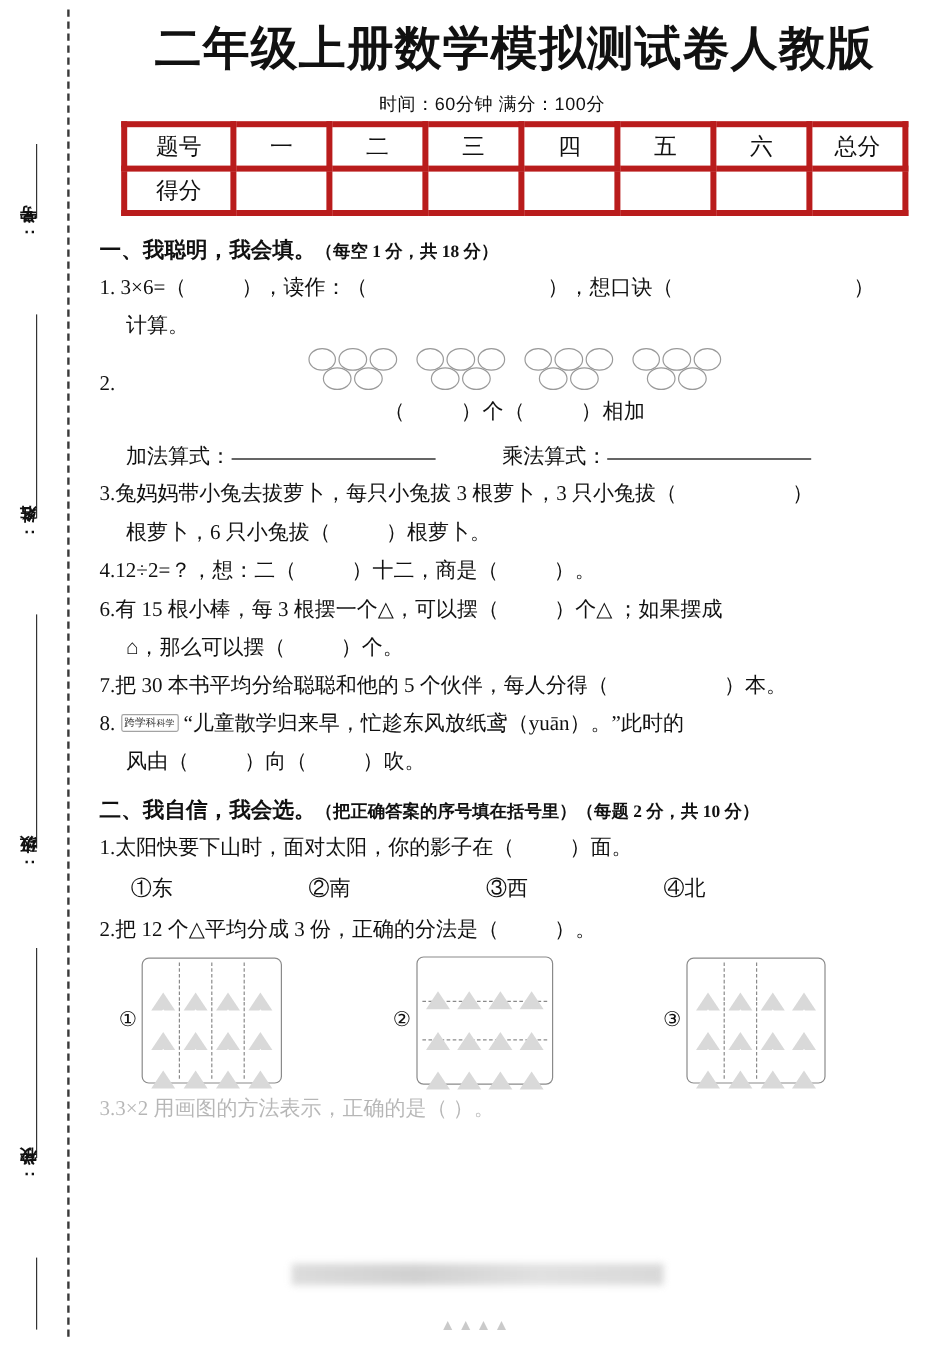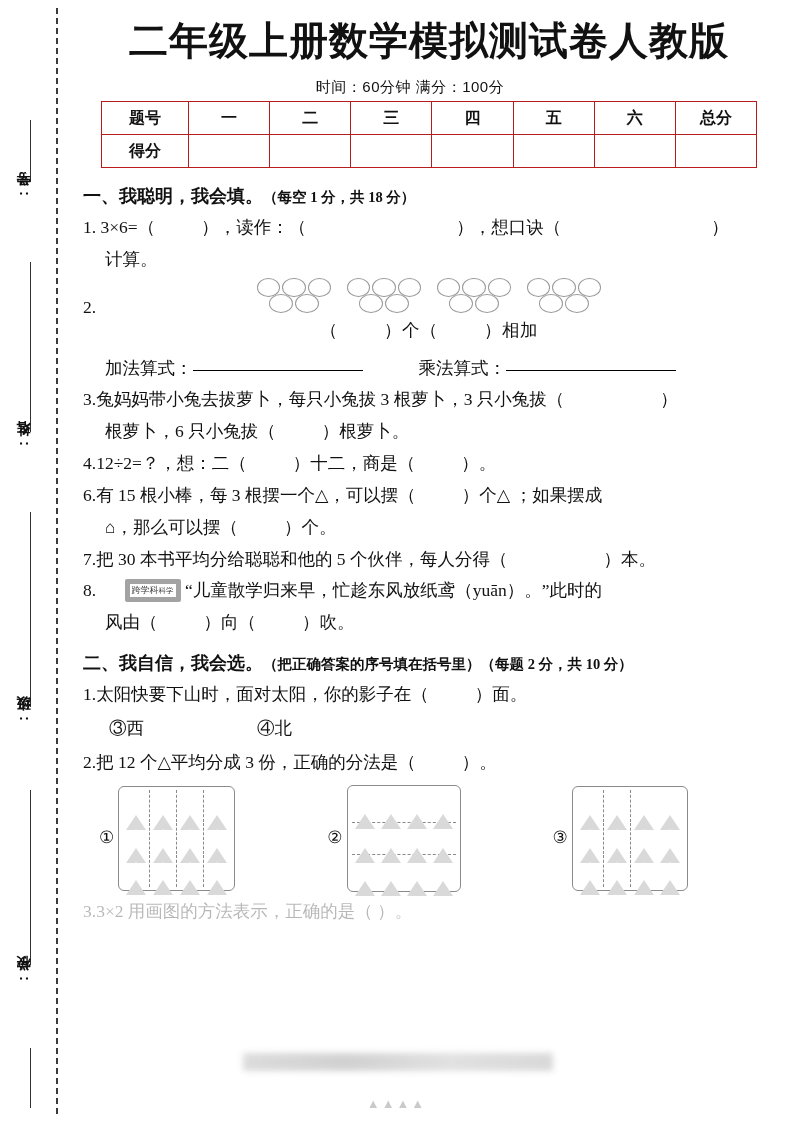--- a/index.html
+++ b/index.html
@@ -82,26 +82,26 @@
     letter-spacing: 0.5px;
   }
 
   table.score {
     border-collapse: collapse;
     margin: 0 auto;
     width: 656px;
     table-layout: fixed;
   }
   table.score td {
-    border: 1px solid #b91c1c;
+    border: 5px solid #b91c1c;
     height: 30px;
     text-align: center;
     vertical-align: middle;
-    font-size: 16px;
-    font-weight: bold;
+    font-size: 19px;
+    font-weight: normal;
     font-family: "Liberation Sans", "DejaVu Sans", sans-serif;
   }
   table.score td.head { width: 84px; }
 
   .content { padding: 6px 22px 0 22px; }
 
   .sec-head {
     font-size: 18px;
     font-weight: bold;
     margin: 10px 0 4px 0;
@@ -120,31 +120,30 @@
   }
   .q .num { display: inline-block; }
   .qbody { display: inline; text-align: right; }
   .indent { padding-left: 22px; display: block; }
   .gap-s { display: inline-block; width: 46px; }
   .gap-m { display: inline-block; width: 96px; }
   .gap-l { display: inline-block; width: 150px; }
 
   .badge {
     display: inline-block;
-    border: 5px solid #a3a3a3;
+    border: 1px solid #a3a3a3;
     border-radius: 2px;
     font-size: 9px;
     padding: 0px 2px;
     vertical-align: 3px;
     font-family: Liberation Serif, serif;
     color: #333;
     letter-spacing: 0;
     line-height: 1.35;
     white-space: nowrap;
-    margin-left: 24px;
   }
   .badge .small { font-size: 7.5px; }
 
   
   .circle-fig {
     margin: 2px 0 0 0;
     display: flex;
     justify-content: center;
     gap: 16px;
   }
@@ -398,20 +397,22 @@
       <span class="indent"><span>风由（</span><span class="gap-s"></span><span>）向（</span><span class="gap-s"></span><span>）吹。</span></span>
     </div>
 
     <div class="sec-head" style="margin-top:12px;">
       <span>二、我自信，我会选。</span><span class="note">（把正确答案的序号填在括号里）</span><span class="note">（每题 2 分，共 10 分）</span>
     </div>
 
     <div class="q">
       <span class="num">1.</span><span>太阳快要下山时，面对太阳，你的影子在（</span><span class="gap-s"></span><span>）面。</span>
       <div class="choice-row">
+        <span class="opt">①东</span>
+        <span class="opt">②南</span>
         <span class="opt">③西</span>
         <span class="opt">④北</span>
       </div>
     </div>
 
     <div class="q">
       <span class="num">2.</span><span>把 12 个△平均分成 3 份，正确的分法是（</span><span class="gap-s"></span><span>）。</span>
 
       <div class="tri-options">
 

